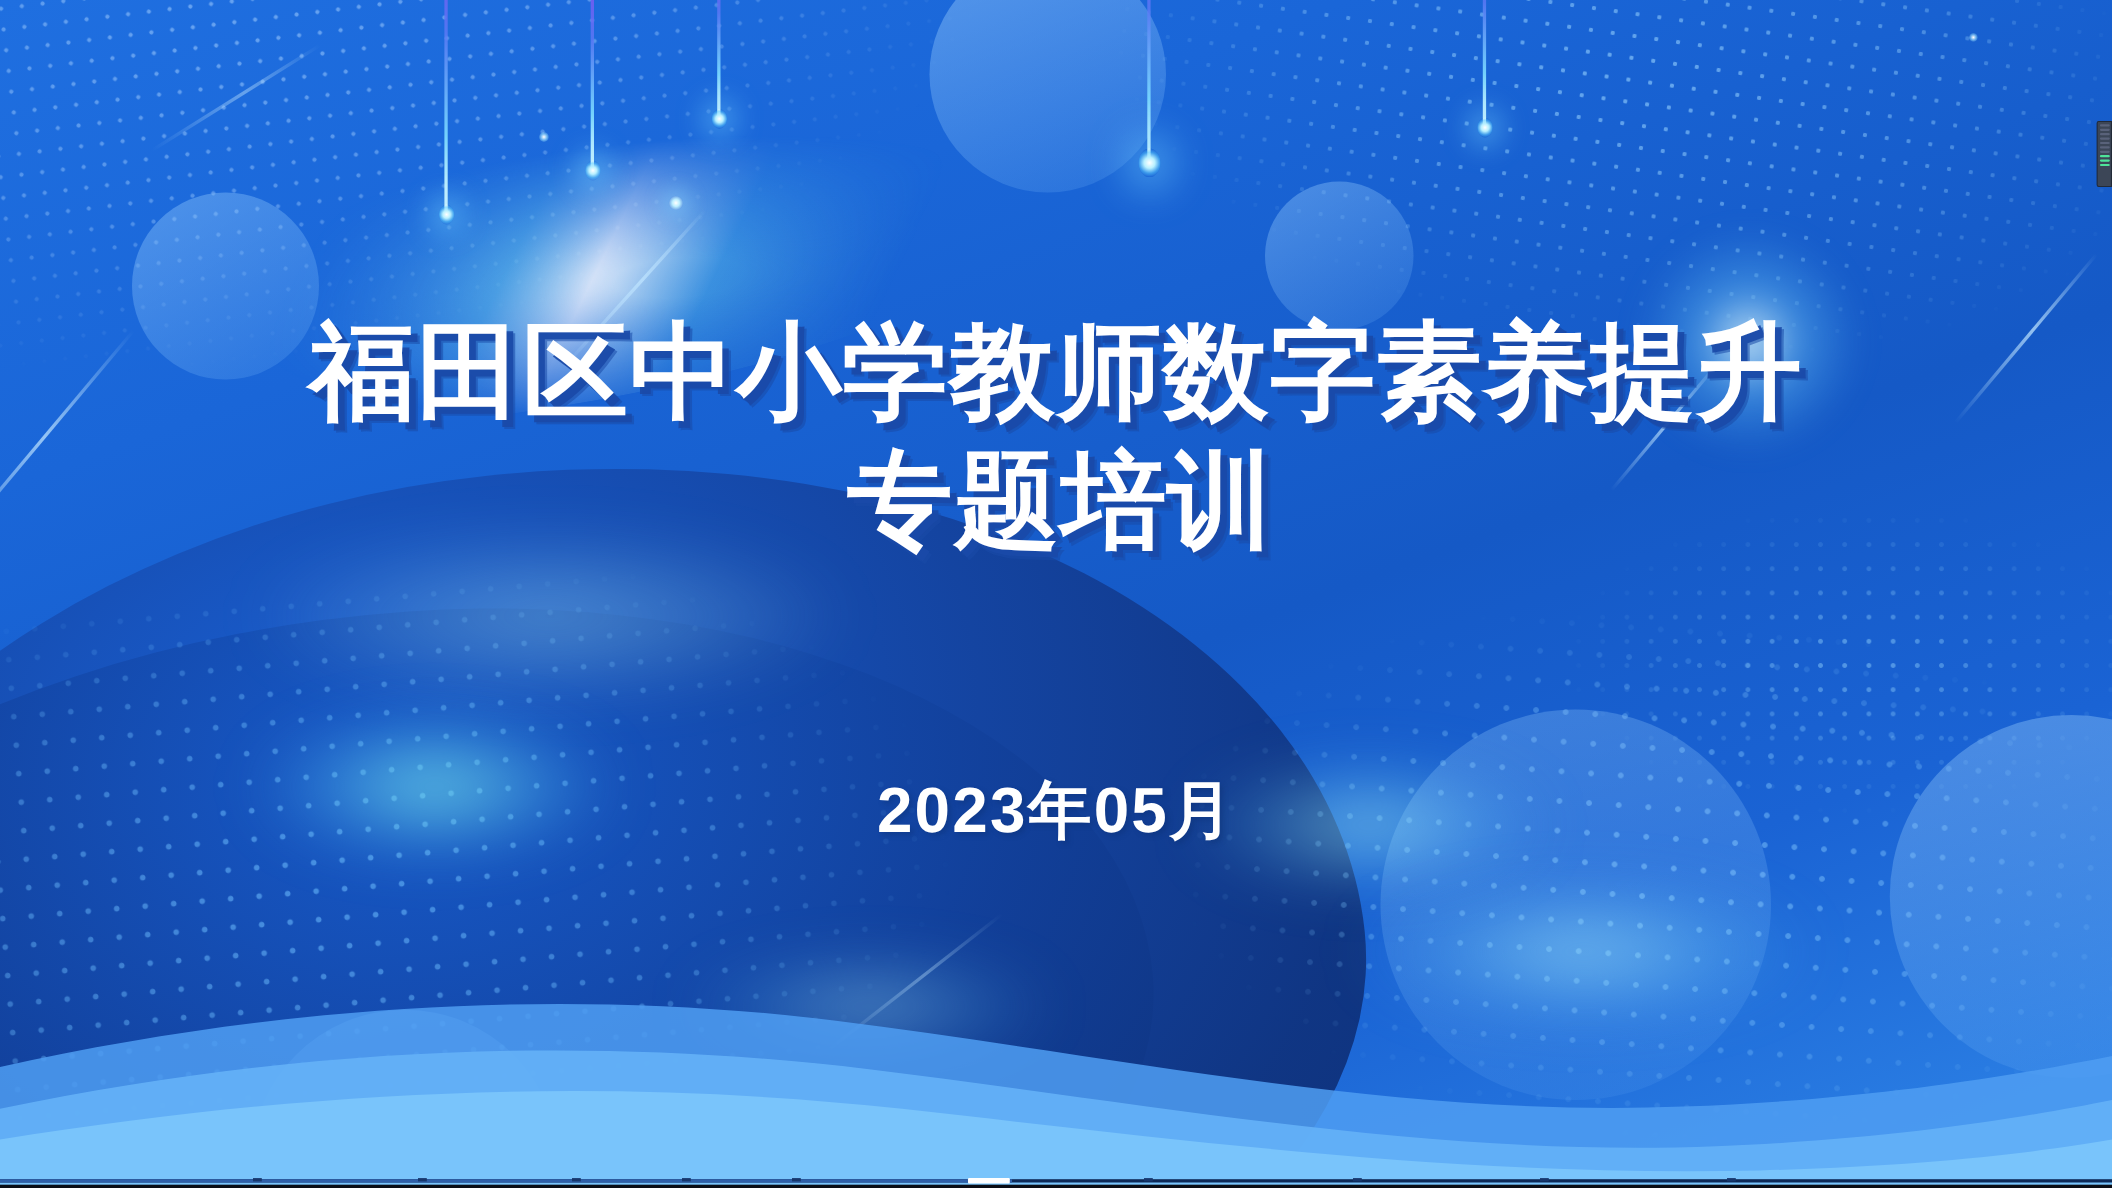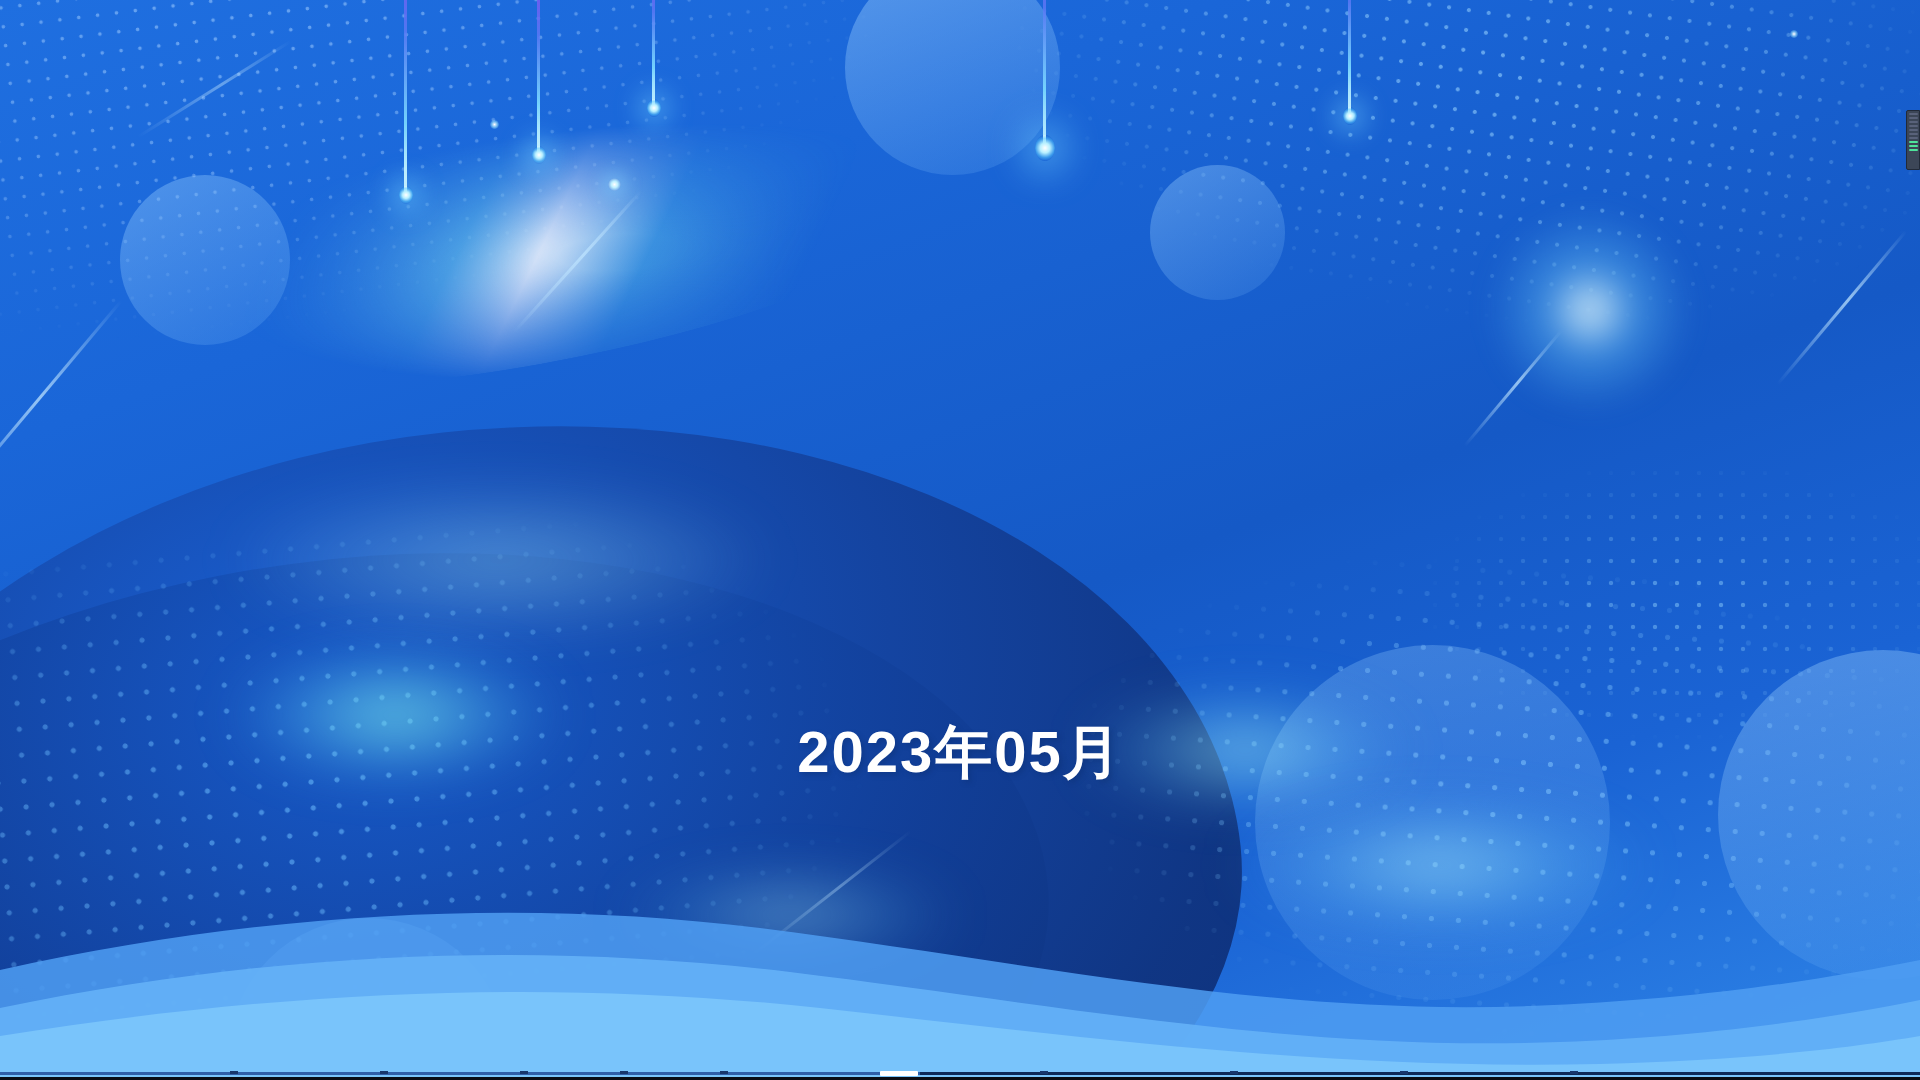--- a/index.html
+++ b/index.html
@@ -170,21 +170,21 @@
     text-shadow:
       6px 6px 0 rgba(26,74,168,.92),
       8px 8px 0 rgba(26,74,168,.55);
     white-space: nowrap;
   }
   .title-line.second { padding-left: 8px; }
 
   .date-block {
     position: absolute;
     left: 0;
-    top: 714px;
+    top: 698px;
     width: 1920px;
     text-align: center;
     z-index: 40;
   }
   .date-text {
     font-size: 58px;
     font-weight: 700;
     color: #ffffff;
     letter-spacing: 2px;
     text-shadow: 3px 3px 5px rgba(12,45,110,.35);
@@ -312,20 +312,24 @@
   <div class="layer" style="left:1790px;top:30px;width:8px;height:8px;border-radius:50%;background:radial-gradient(circle,#ffffff 0%,rgba(160,230,255,.55) 45%,rgba(90,200,255,0) 80%);"></div>
 
   <div class="wave wave-top">
     <svg viewBox="0 0 1920 260" preserveAspectRatio="none">
       <path d="M0,150 C260,92 520,78 760,108 C1030,142 1270,196 1530,186 C1700,180 1830,158 1920,140 L1920,260 L0,260 Z" fill="#4f9ef2" opacity="0.85"></path>
       <path d="M0,188 C280,130 540,122 790,152 C1060,185 1300,232 1560,222 C1720,216 1840,196 1920,180 L1920,260 L0,260 Z" fill="#63b0f7" opacity="0.95"></path>
       <path d="M0,216 C300,168 560,160 820,188 C1090,218 1330,250 1600,244 C1750,240 1850,228 1920,216 L1920,260 L0,260 Z" fill="#79c4fb"></path>
     </svg>
   </div>
 
+  <div class="title-block">
+    <span class="title-line first">福田区中小学教师数字素养提升</span>
+    <span class="title-line second">专题培训</span>
+  </div>
 
   <div class="date-block">
     <span class="date-text">2023年05月</span>
   </div>
 
   <div class="scroll-widget">
     <div class="scroll-tick"></div>
     <div class="scroll-tick"></div>
     <div class="scroll-tick"></div>
     <div class="scroll-tick"></div>

